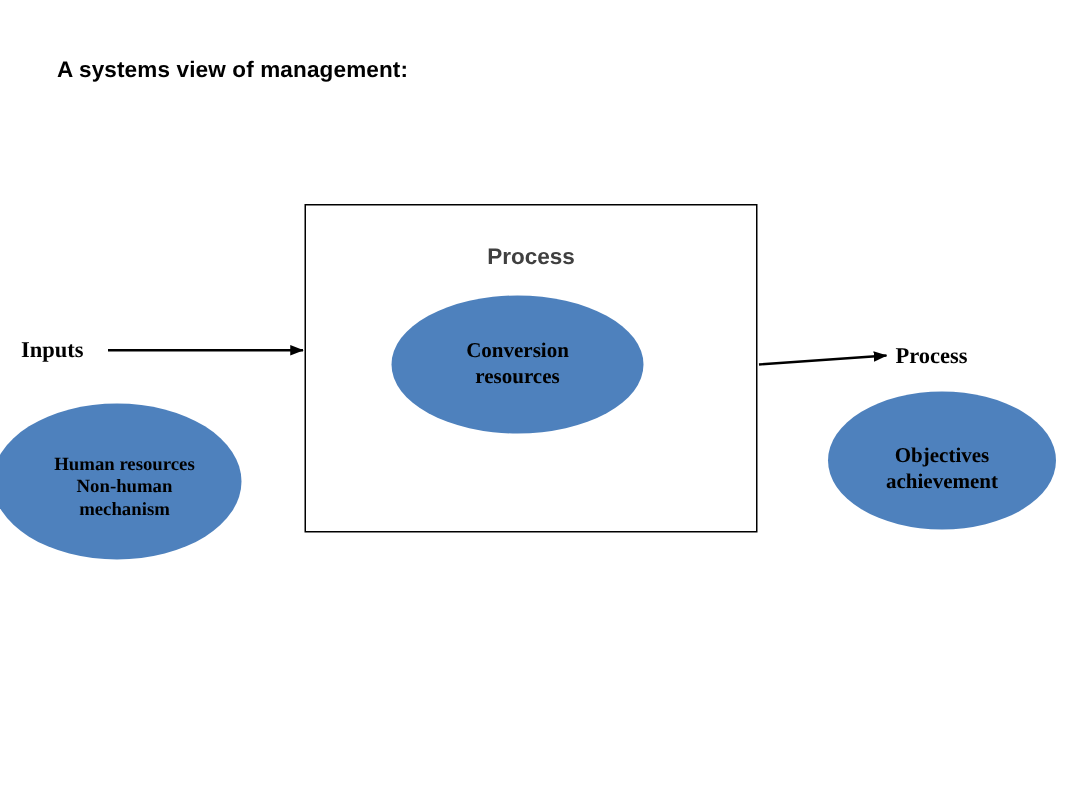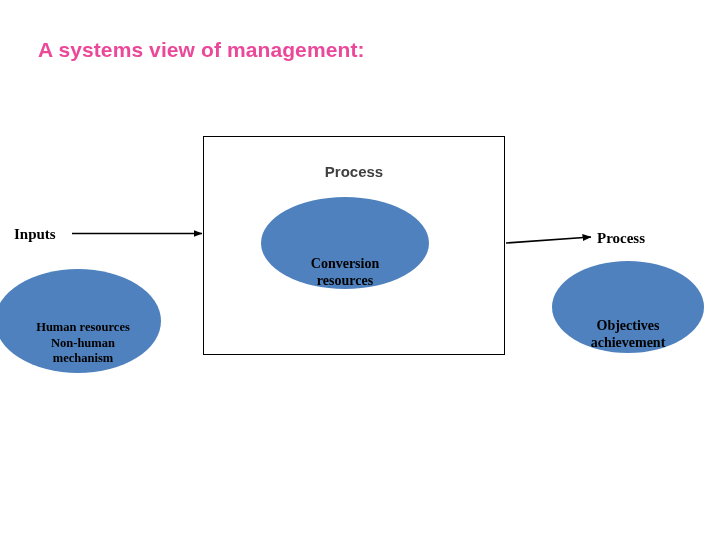--- a/index.html
+++ b/index.html
@@ -18,23 +18,23 @@
     background: #ffffff;
     overflow: hidden;
   }
 
   
   #slide-title {
     position: absolute;
     left: 38px;
     top: 38px;
     font-family: "Liberation Sans", sans-serif;
-    font-size: 21px;
+    font-size: 15px;
     font-weight: bold;
-    color: #ec4899;
+    color: #000000;
     letter-spacing: 0.1px;
     white-space: nowrap;
   }
 
   
   #process-box {
     position: absolute;
     left: 203px;
     top: 136px;
     width: 302px;
@@ -56,21 +56,21 @@
     font-weight: bold;
     color: #404040;
   }
 
   
   .ellipse {
     position: absolute;
     background: #4E81BD;
     border-radius: 50%;
     display: flex;
-    align-items: flex-end;
+    align-items: center;
     justify-content: center;
     text-align: center;
     font-family: "Liberation Serif", serif;
     font-weight: bold;
     color: #000000;
     line-height: 1.22;
   }
 
   #ellipse-inputs {
     left: -5px;

